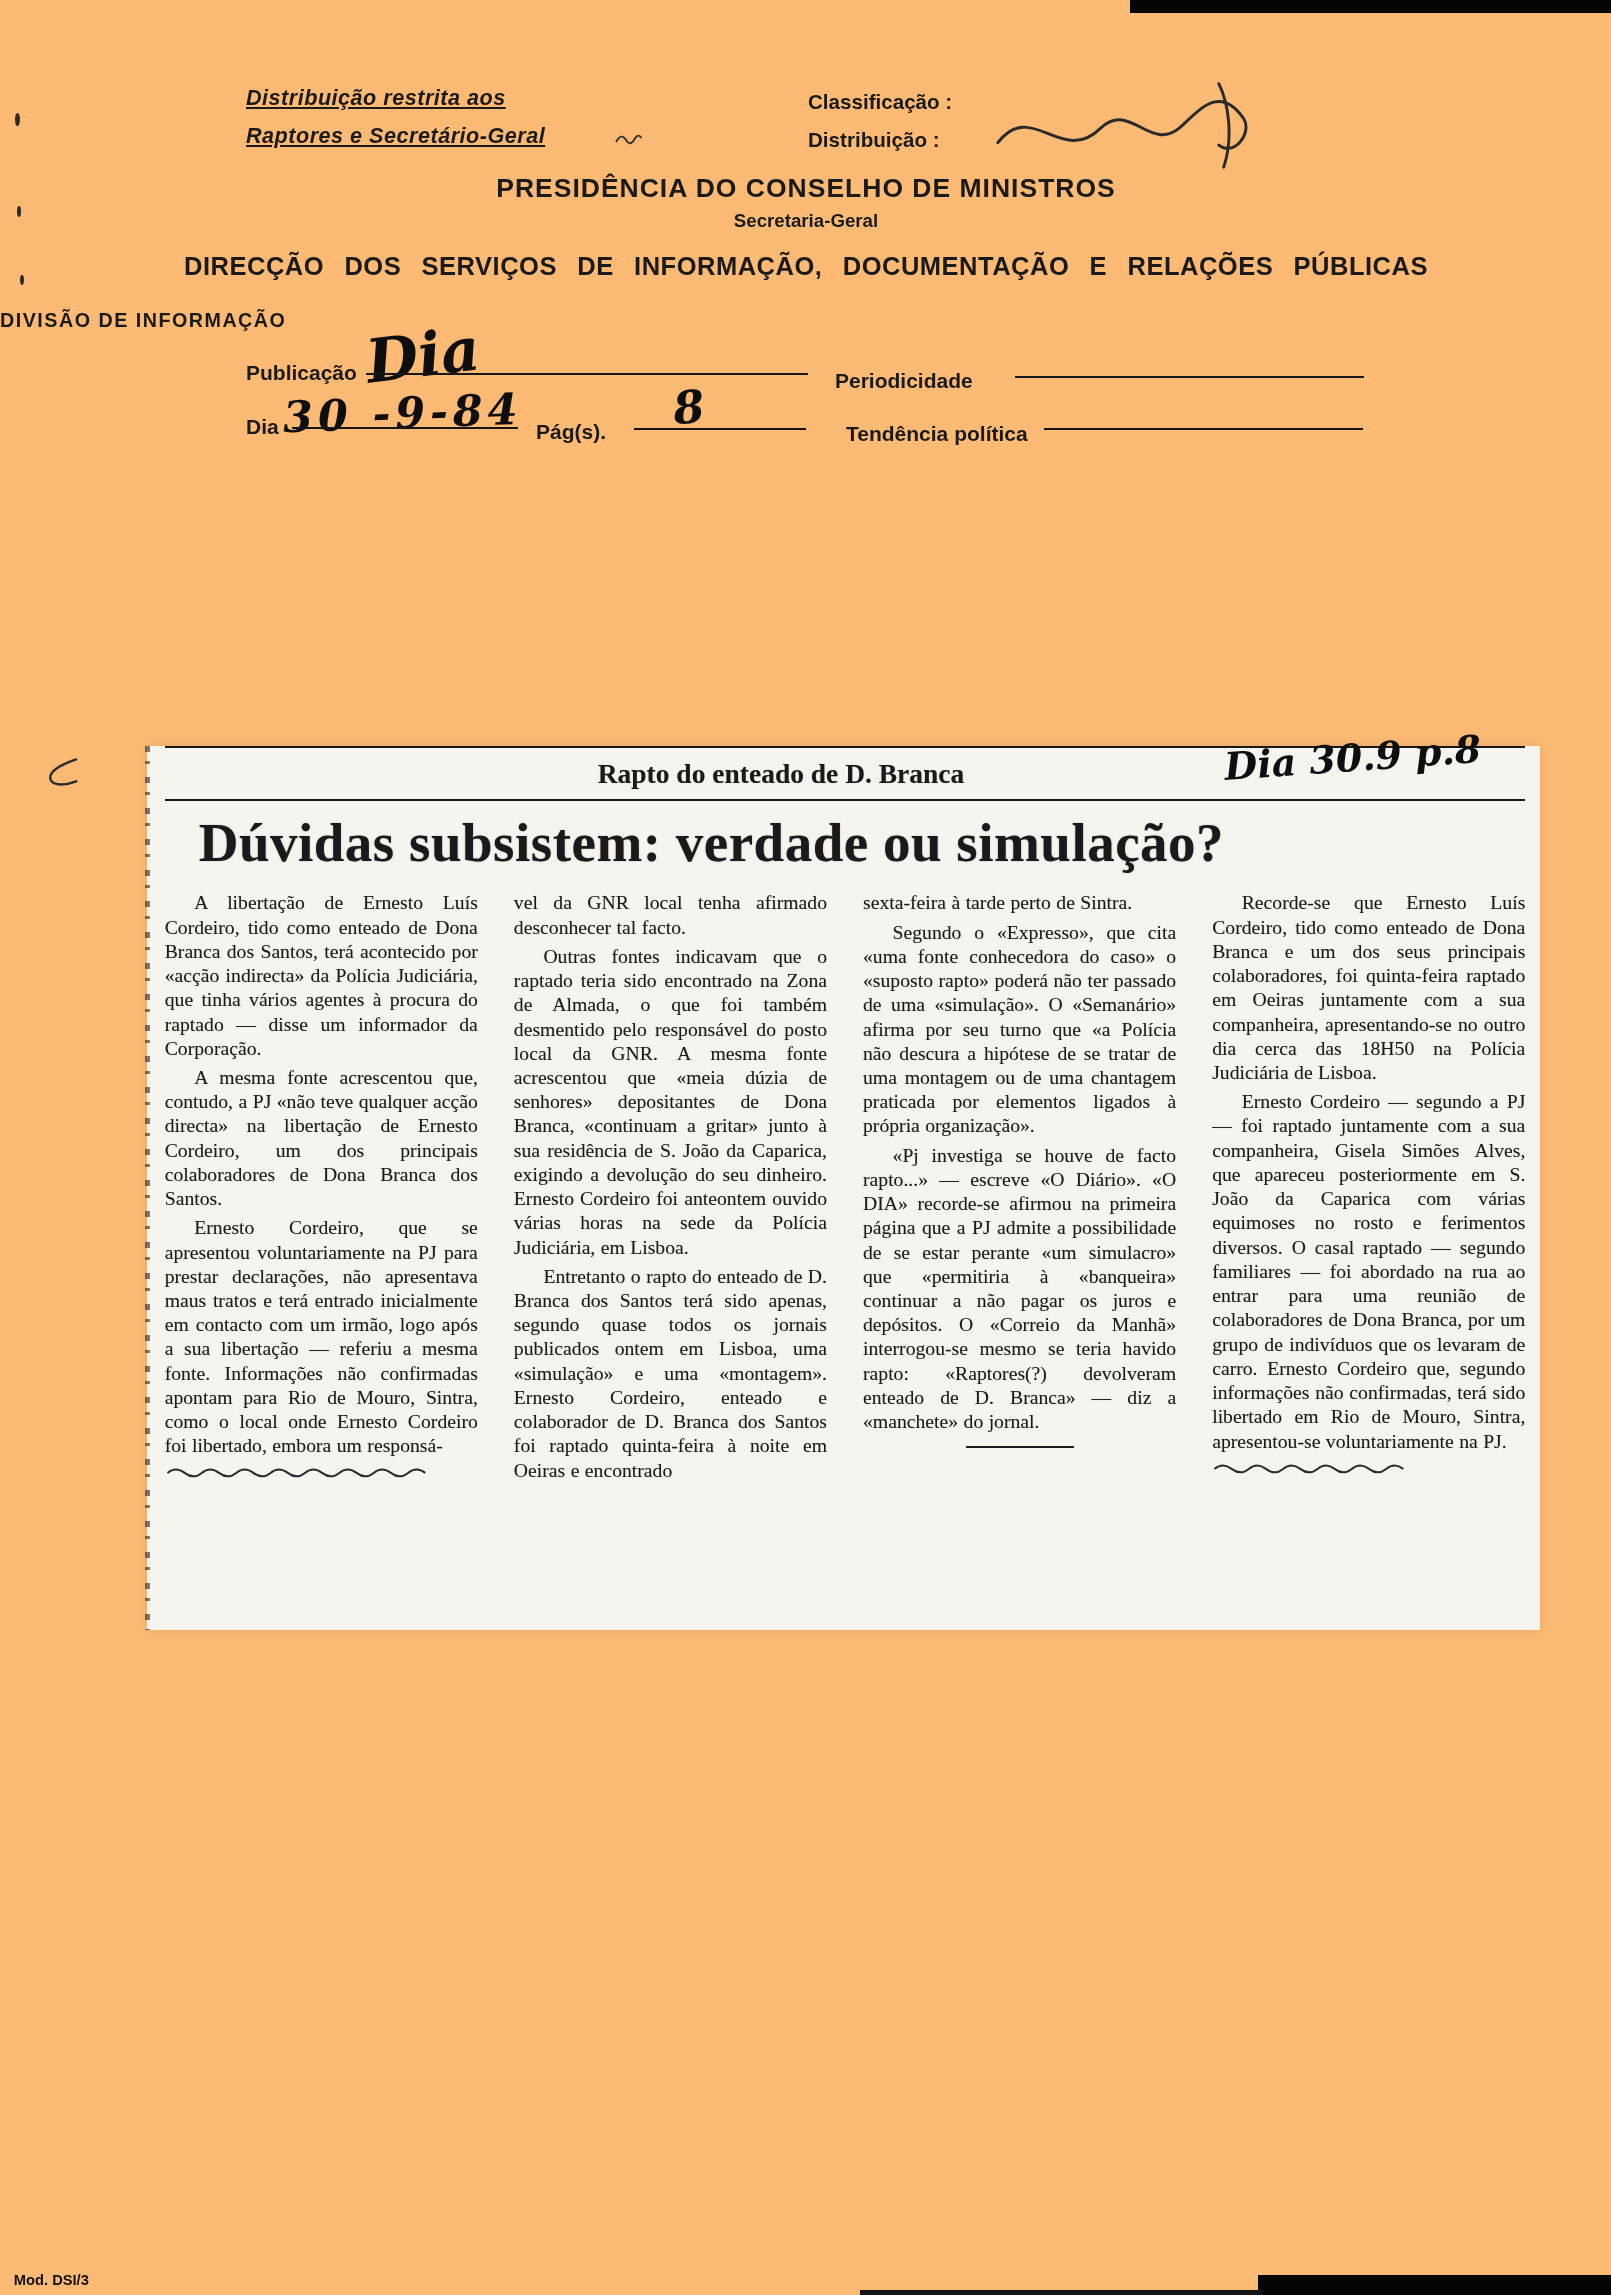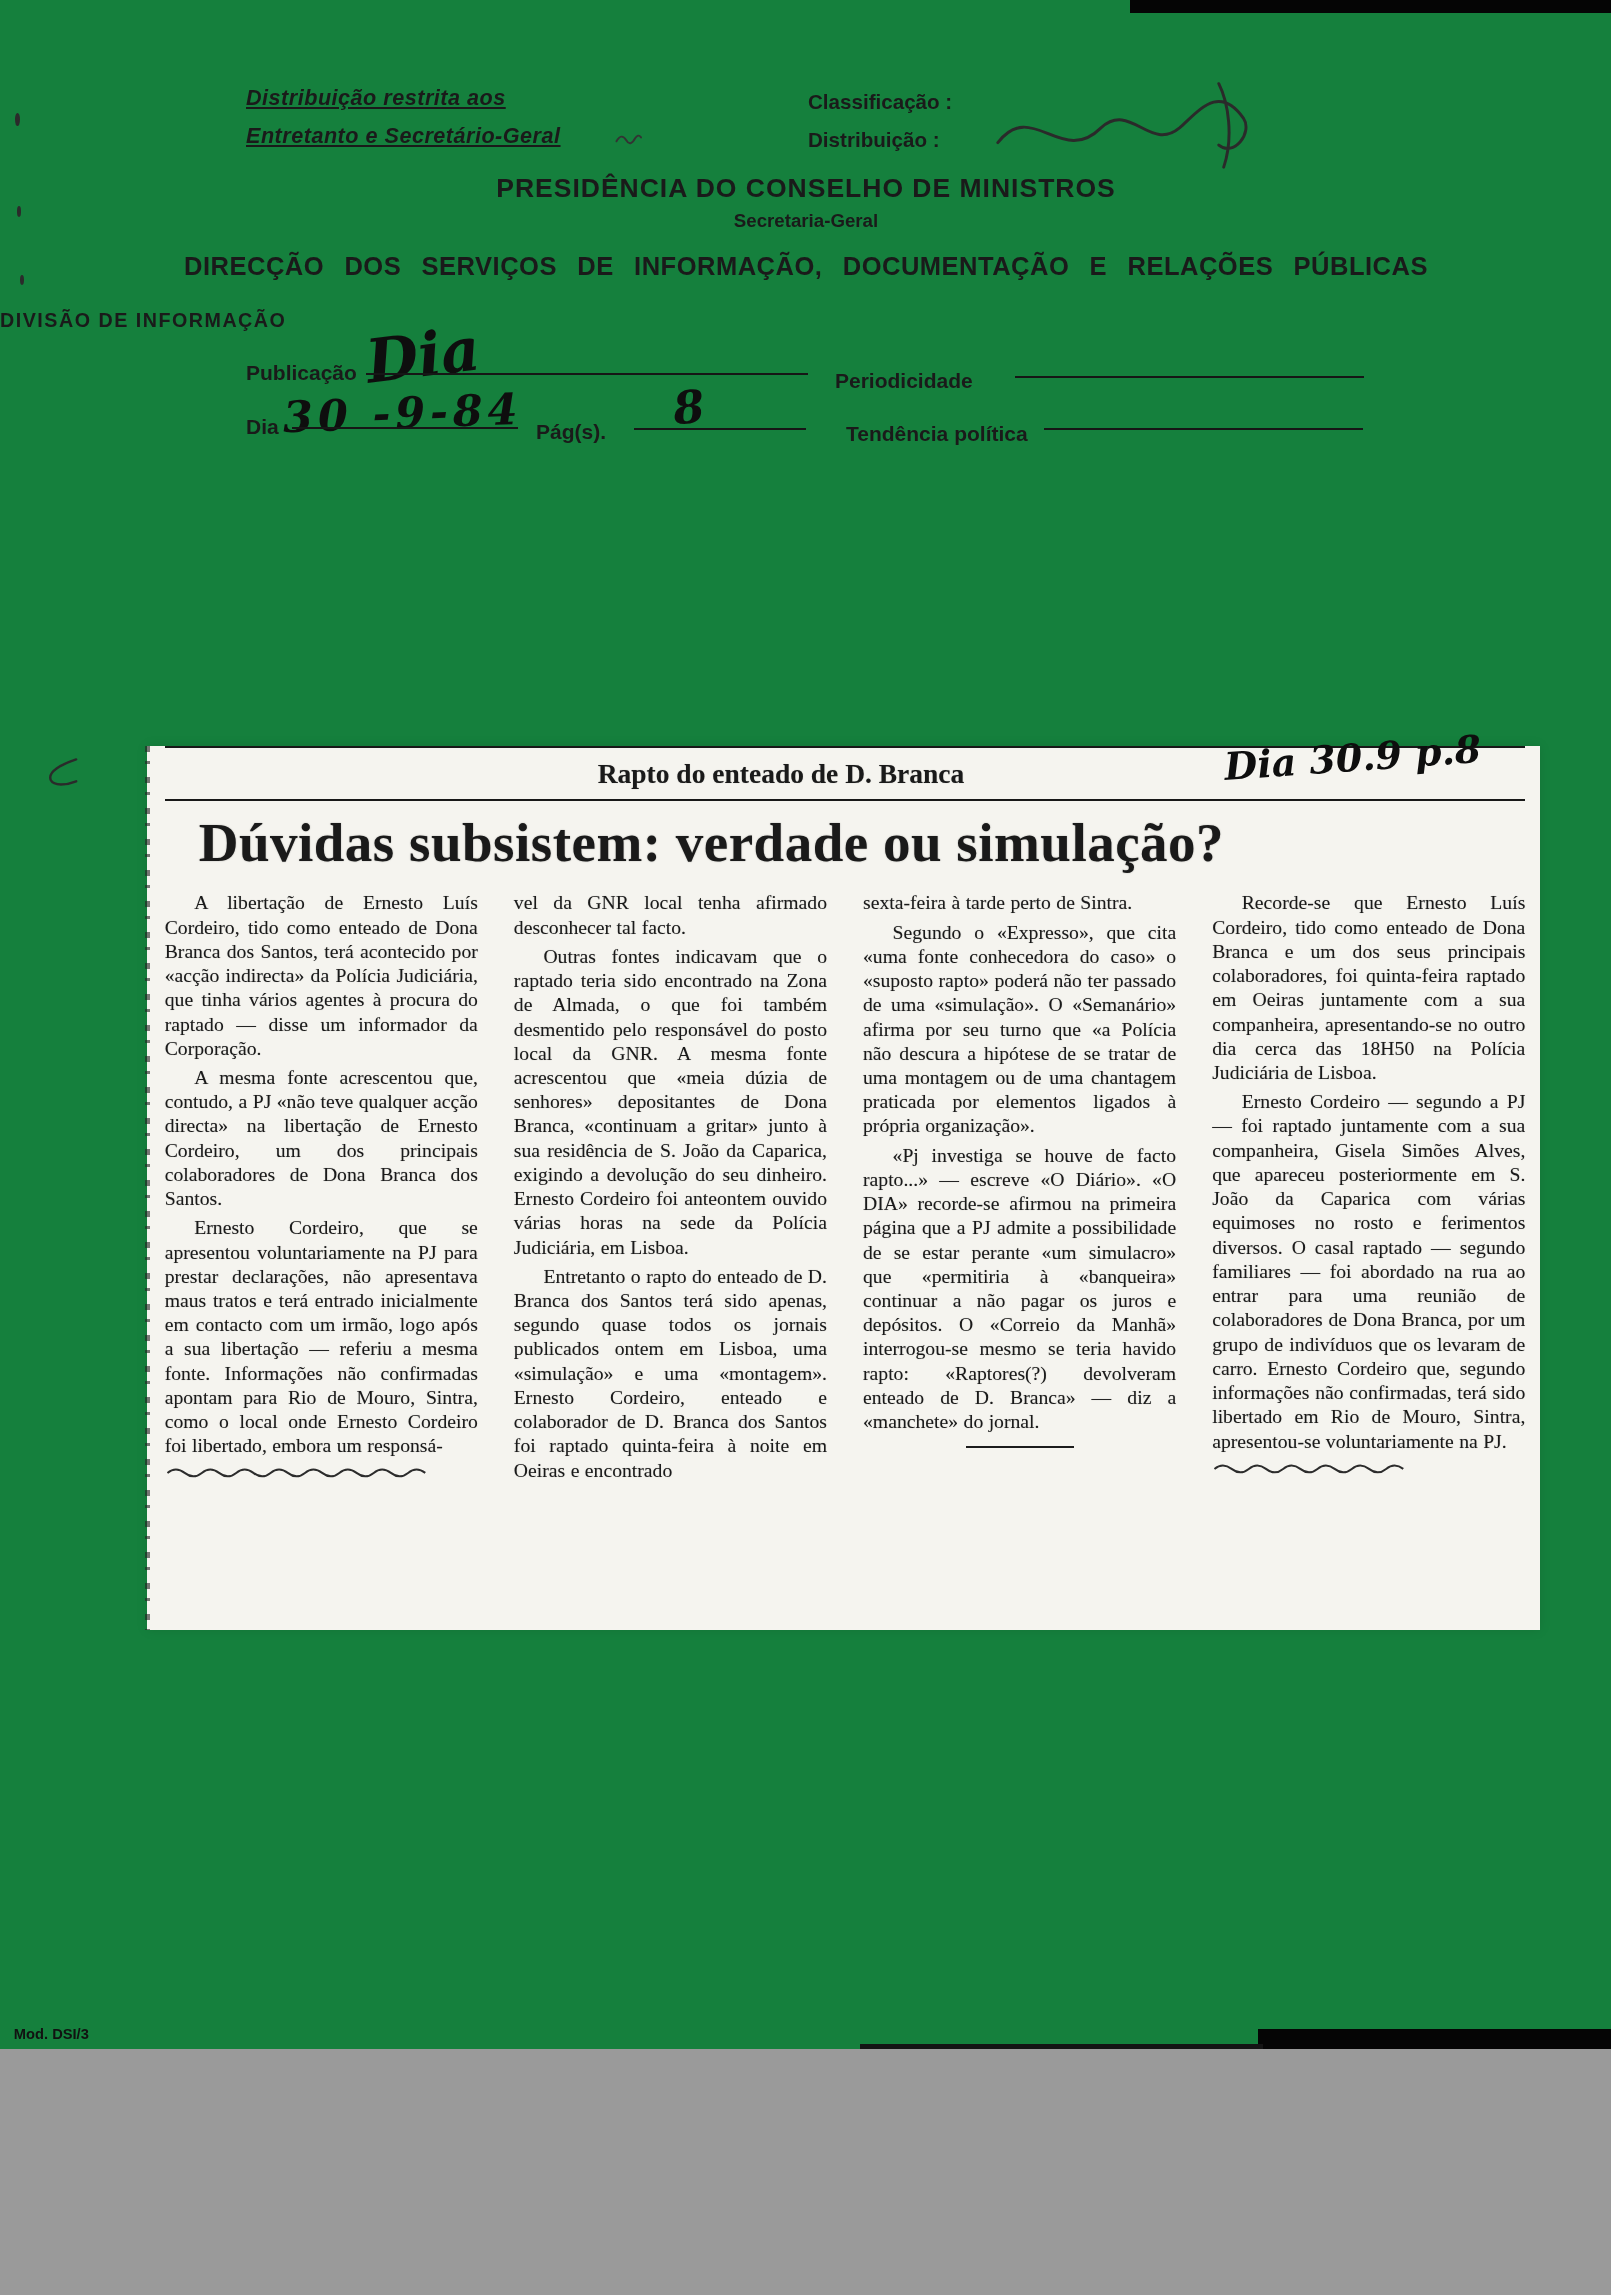--- a/index.html
+++ b/index.html
@@ -1,19 +1,19 @@
 <!DOCTYPE html>
 <html style="font-size:7.9px"><head>
 <meta charset="utf-8">
 <style>
   * { box-sizing: border-box; }
   body { margin:0; background:#9a9a9a; }
   .page {
-    position:relative; width:1612px; height:2049px; margin:0 auto;
-    background:#15803d; overflow:hidden; color:#1a1a1a;
+    position:relative; width:1612px; height:2295px; margin:0 auto;
+    background:#fdba74; overflow:hidden; color:#1a1a1a;
     font-family:"Liberation Sans", sans-serif;
   }
   
   .bar-top-right { position:absolute; top:0; right:0; width:482px; height:12.8px; background:#050505; }
   .bar-bottom-right { position:absolute; bottom:0; right:0; width:354px; height:19.7px; background:#050505; }
   .bar-bottom-thin { position:absolute; bottom:0; left:860px; width:403px; height:4.9px; background:#141414; }
   .speck { position:absolute; background:#2b2b2b; border-radius:50%; }
   .pen-curve { position:absolute; left:42px; top:757px; }
   
   .abs { position:absolute; }
@@ -79,21 +79,21 @@
   <div class="speck" style="left:16.7px; top:206px; width:4.4px; height:10.8px;"></div>
   <div class="speck" style="left:19.7px; top:275px; width:3.9px; height:9.8px;"></div>
   <div class="pen-curve">
     <svg width="44" height="34" viewBox="0 0 90 70">
         <path d="M70,5 C40,15 10,30 18,48 C24,60 50,58 70,50" stroke="#2a2a2a" stroke-width="5" fill="none" stroke-linecap="round"></path>
       </svg>
   </div>
 
   <div class="abs restricted">
     <div>Distribuição restrita aos</div>
-    <div>Entretanto e Secretário-Geral</div>
+    <div>Raptores e Secretário-Geral</div>
   </div>
   <div class="abs" style="left:614px; top:129px;">
     <svg width="29.5" height="19.7" viewBox="0 0 60 40">
         <path d="M5,25 q10,-18 20,-2 q8,14 18,-4 q6,-10 12,-2" stroke="#333" stroke-width="4" fill="none" stroke-linecap="round"></path>
       </svg>
   </div>
   <div class="abs class-labels">
     <div>Classificação :</div>
     <div>Distribuição :</div>
   </div>

